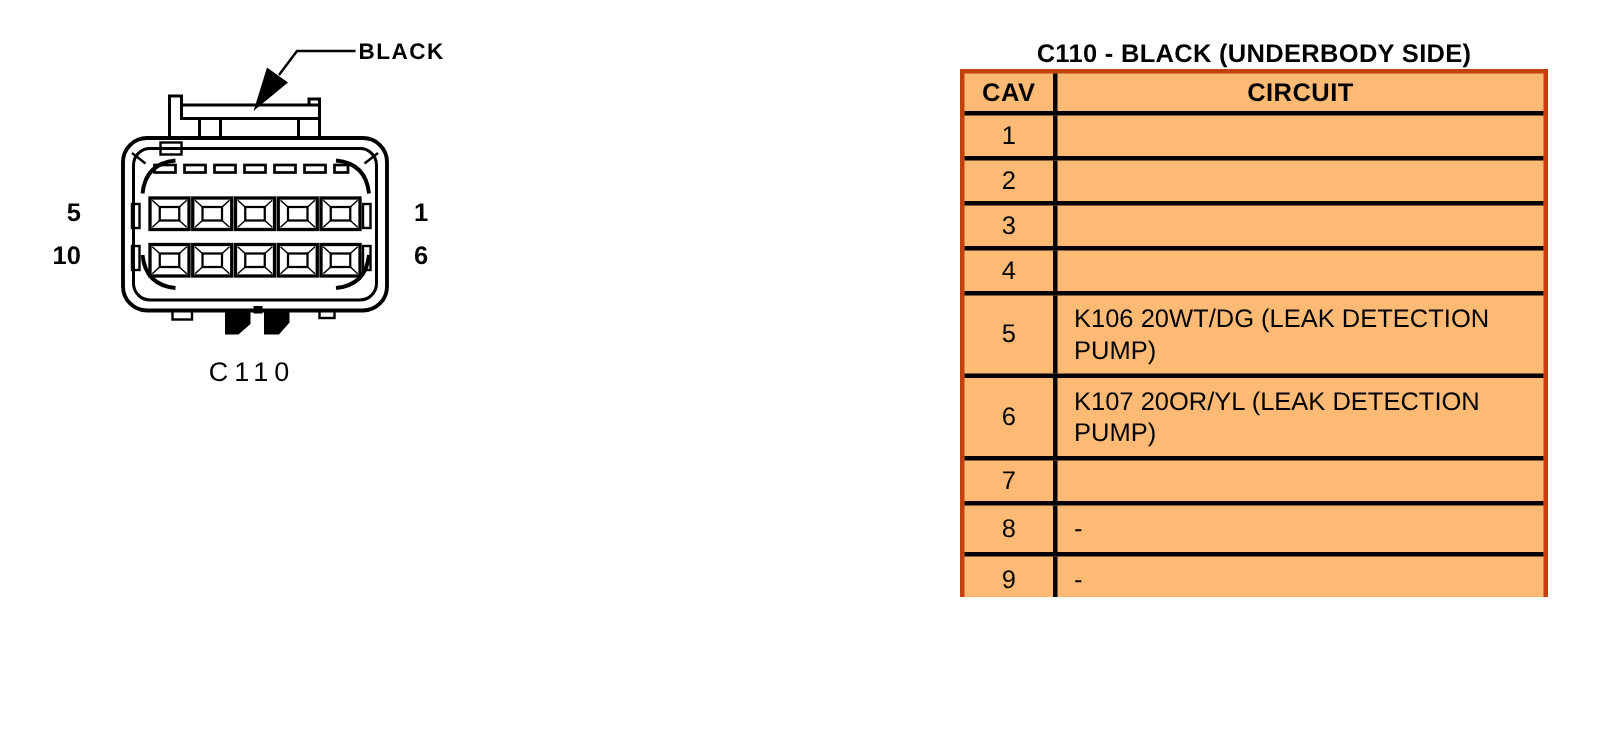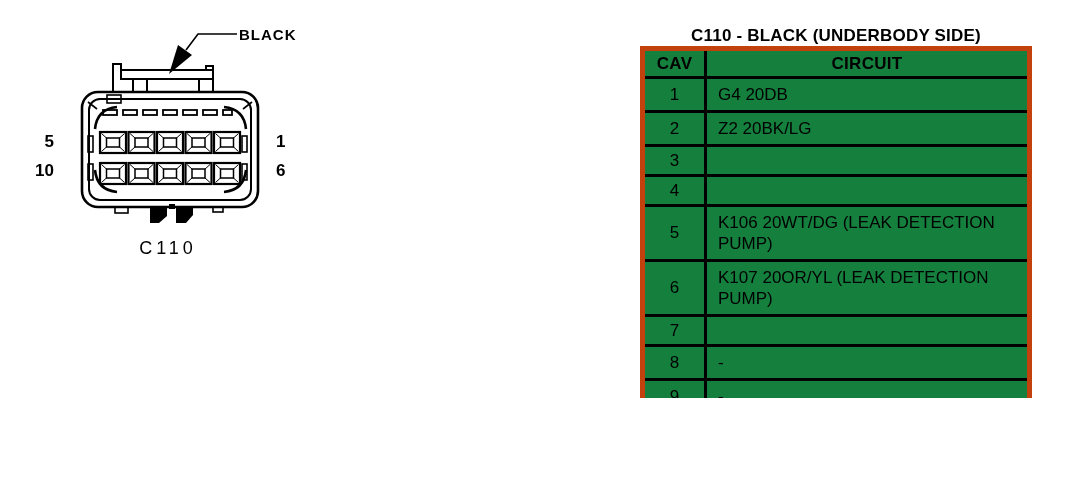--- a/index.html
+++ b/index.html
@@ -56,22 +56,22 @@
     width: 392px;
   }
   #table-title {
     text-align: center;
     font-size: 17px;
     font-weight: bold;
     letter-spacing: 0.2px;
     white-space: pre;
   }
   #pinout-table {
-    border: 5px solid #c2410c;
-    background: #15803d;
+    border: 3px solid #c2410c;
+    background: #fdba74;
   }
   .trow {
     display: flex;
     align-items: stretch;
     border-bottom: 3px solid #000;
     min-height: 30px;
   }
   .trow:last-child { border-bottom: none; }
   .cell-cav {
     flex: 0 0 62px;
@@ -201,30 +201,24 @@
           </div>
         <div class="cell-circuit">
             <span>CIRCUIT</span>
           </div>
       </div>
 
       <div class="trow">
         <div class="cell-cav">
             <span>1</span>
           </div>
-        <div class="cell-circuit">
-            <span>G4 20DB</span>
-          </div>
       </div>
       <div class="trow">
         <div class="cell-cav">
             <span>2</span>
-          </div>
-        <div class="cell-circuit">
-            <span>Z2 20BK/LG</span>
           </div>
       </div>
       <div class="trow">
         <div class="cell-cav">
             <span>3</span>
           </div>
       </div>
       <div class="trow">
         <div class="cell-cav">
             <span>4</span>

